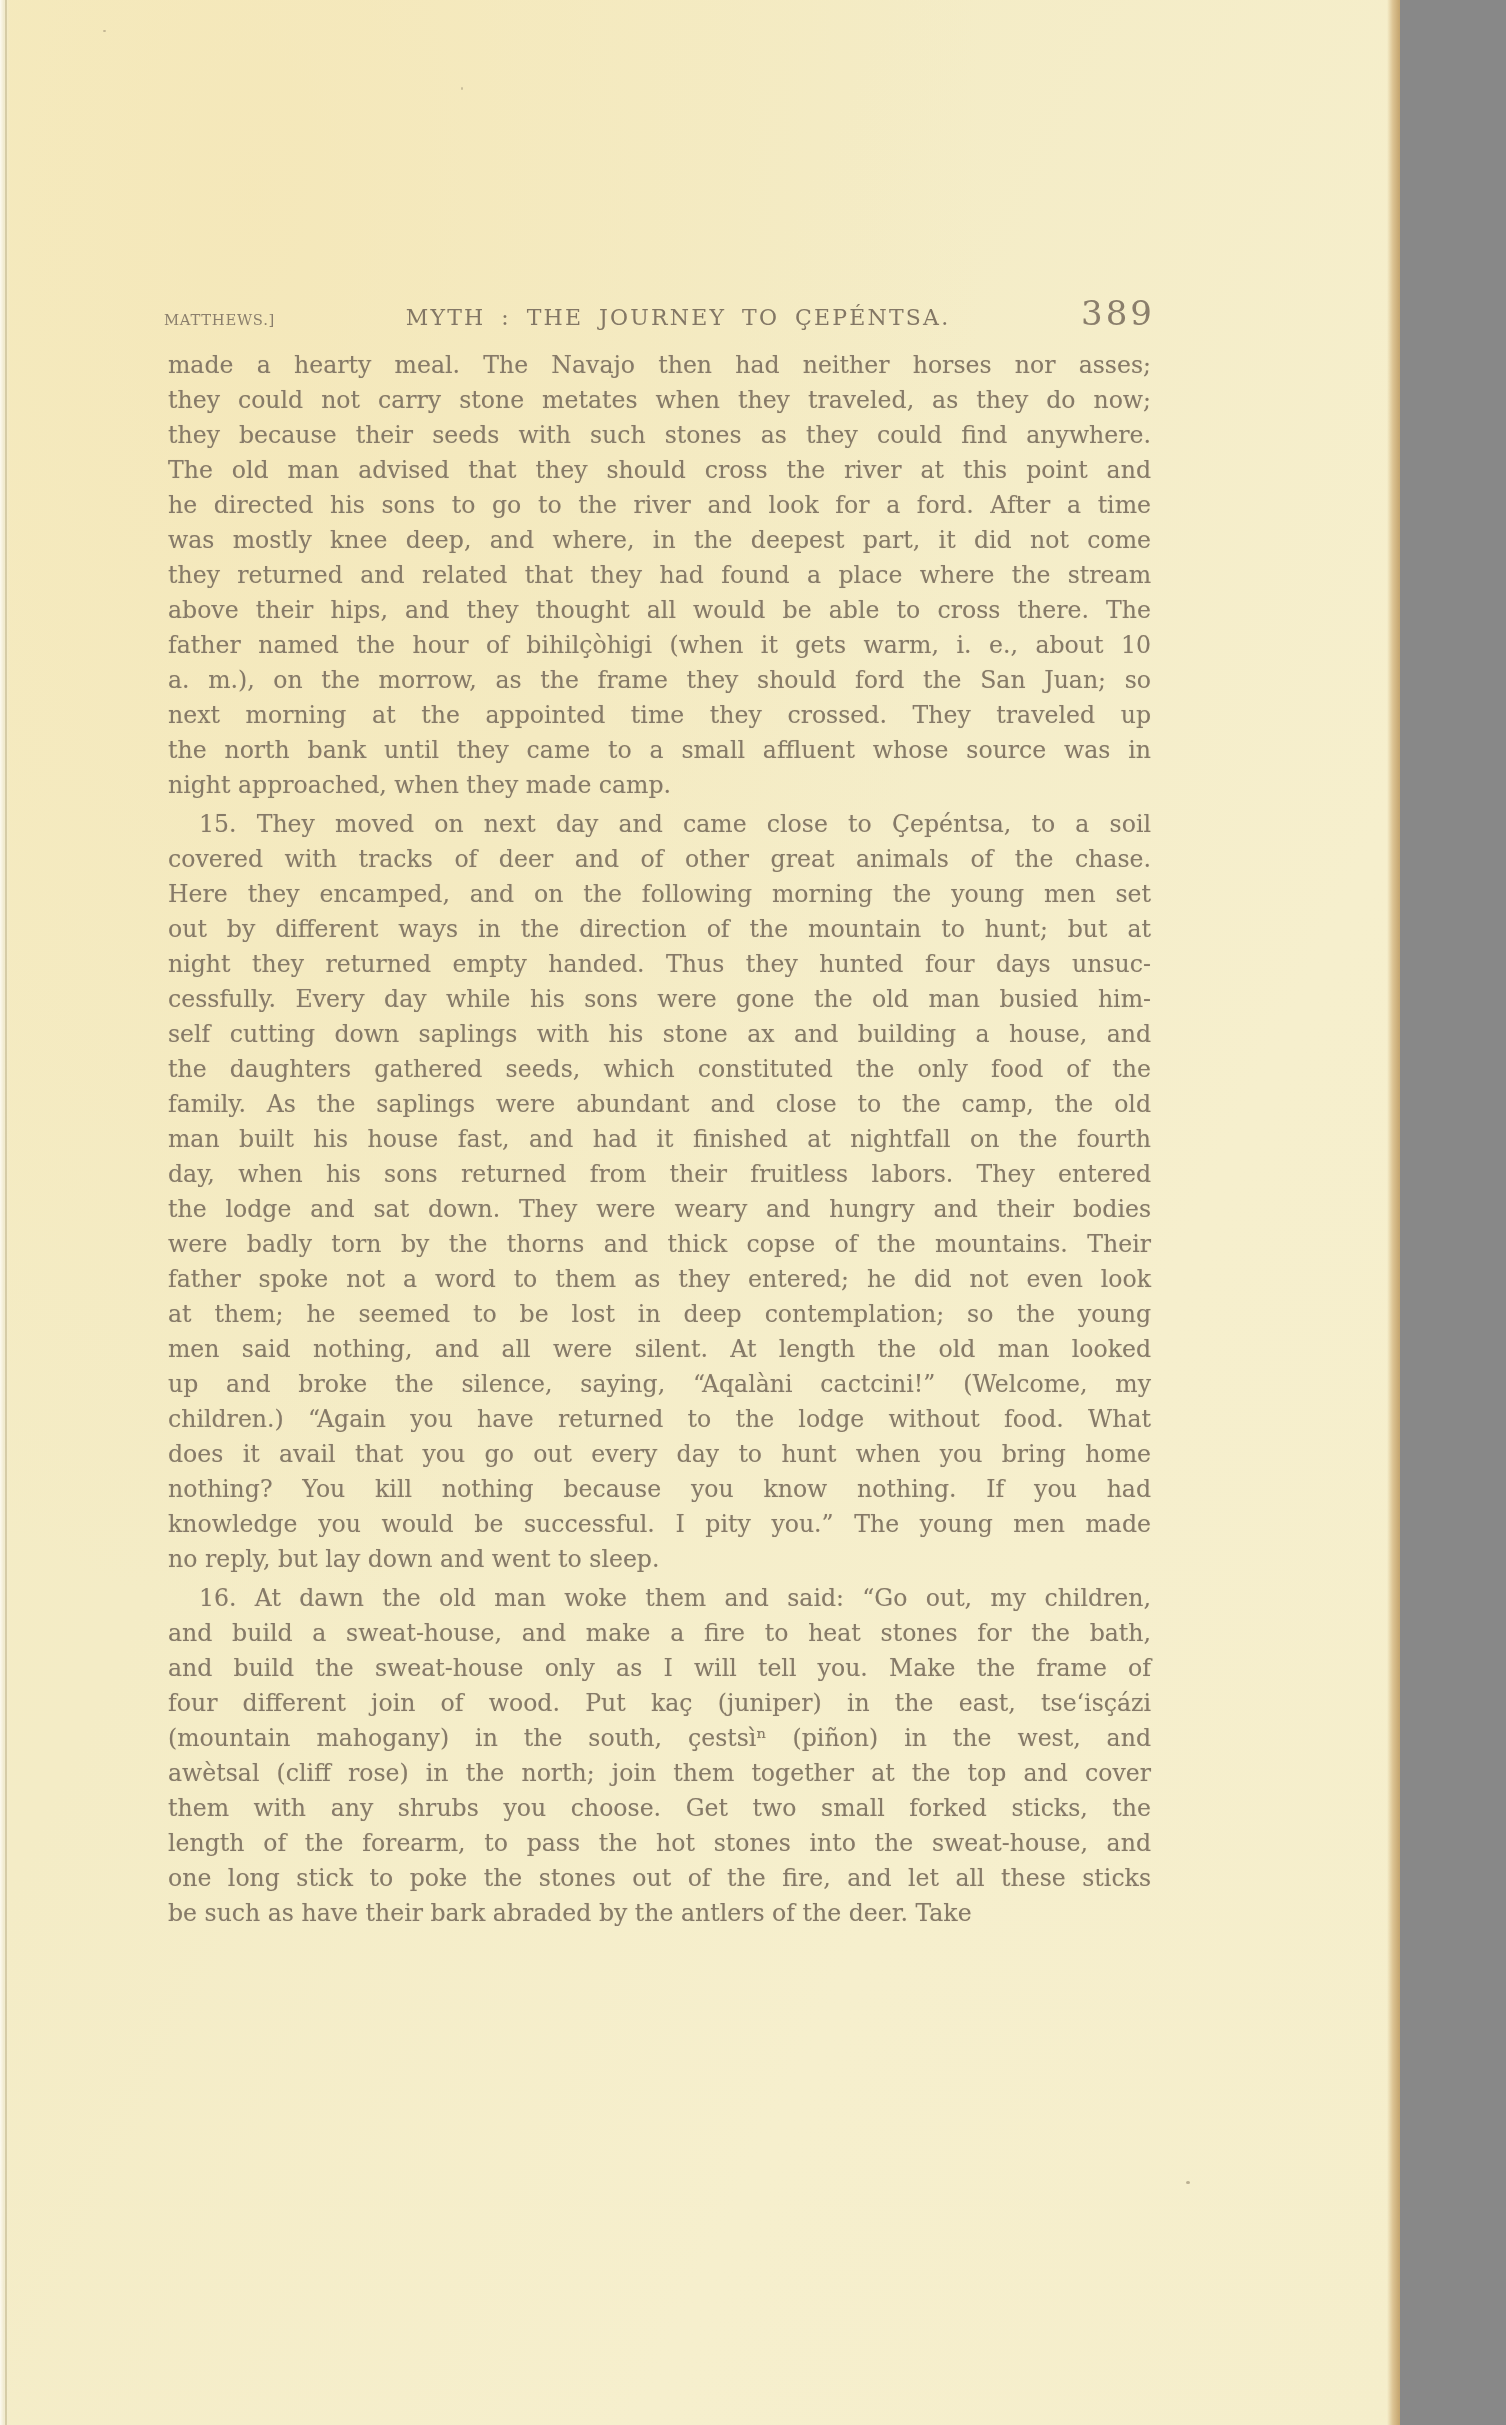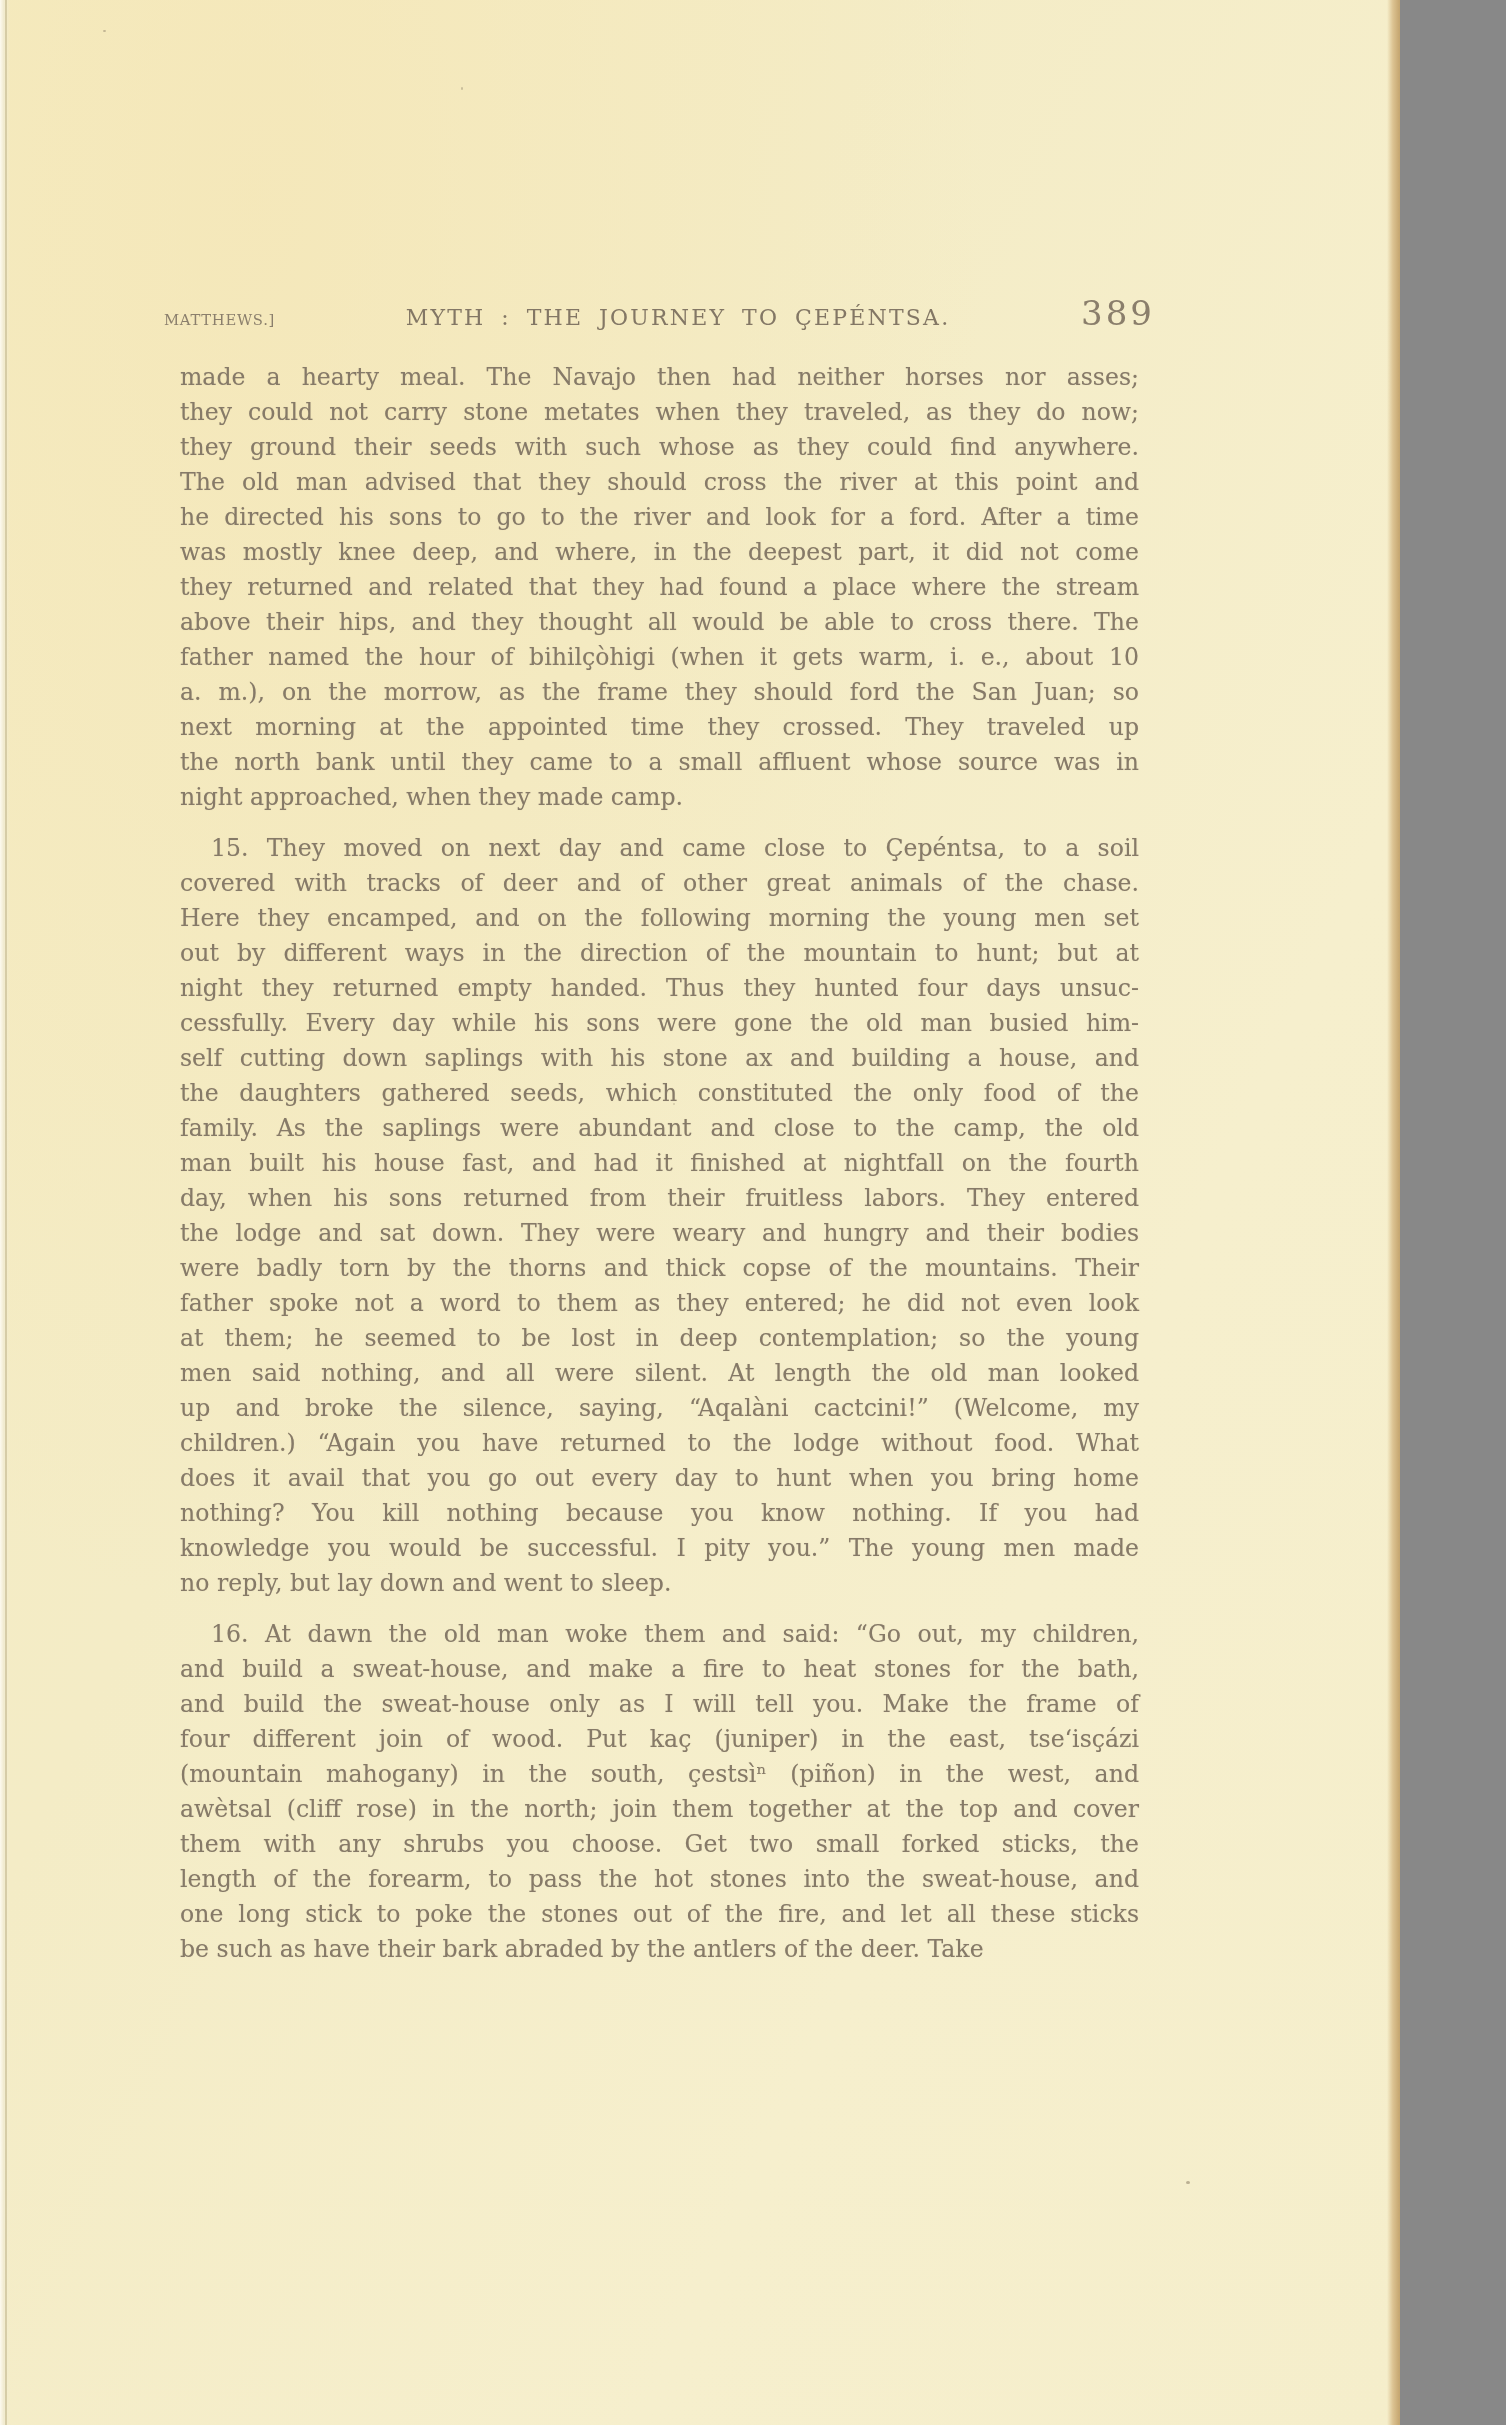--- a/index.html
+++ b/index.html
@@ -57,21 +57,21 @@
     white-space: nowrap;
   }
 
   
   .body-text {
     position: absolute;
     left: 164px; top: 344px; width: 991px;
     font-size: 23.6px; line-height: 35px;
     text-shadow: 0 0 0.7px rgba(134,122,104,0.35);
   }
-  .para { margin: 16px; padding: 0; }
+  .para { margin: 4px; padding: 0; }
   .para .line {
     text-align: justify;
     text-align-last: justify;
     white-space: normal;
   }
   .para .line.last { text-align-last: left; }
   .para.indent .line:first-child { text-indent: 31px; }
 </style>
 </head>
 <body>
@@ -90,21 +90,21 @@
   <div class="header">
     <span class="running-author">MATTHEWS.]</span>
     <span class="running-title">MYTH : THE JOURNEY TO ÇEPÉNTSA.</span>
     <span class="page-number">389</span>
   </div>
 
   <div class="body-text">
     <div class="para">
         <div class="line">made a hearty meal.  The Navajo then had neither horses nor asses;</div>
         <div class="line">they could not carry stone metates when they traveled, as they do now;</div>
-        <div class="line">they ground their seeds with such whose as they could find anywhere.</div>
+        <div class="line">they because their seeds with such stones as they could find anywhere.</div>
         <div class="line">The old man advised that they should cross the river at this point and</div>
         <div class="line">he directed his sons to go to the river and look for a ford.  After a time</div>
         <div class="line">was mostly knee deep, and where, in the deepest part, it did not come</div>
         <div class="line">they returned and related that they had found a place where the stream</div>
         <div class="line">above their hips, and they thought all would be able to cross there.  The</div>
         <div class="line">father named the hour of bihilçòhigi (when it gets warm, i. e., about 10</div>
         <div class="line">a. m.), on the morrow, as the frame they should ford the San Juan; so</div>
         <div class="line">next morning at the appointed time they crossed.  They traveled up</div>
         <div class="line">the north bank until they came to a small affluent whose source was in</div>
         <div class="line last">night approached, when they made camp.</div>

